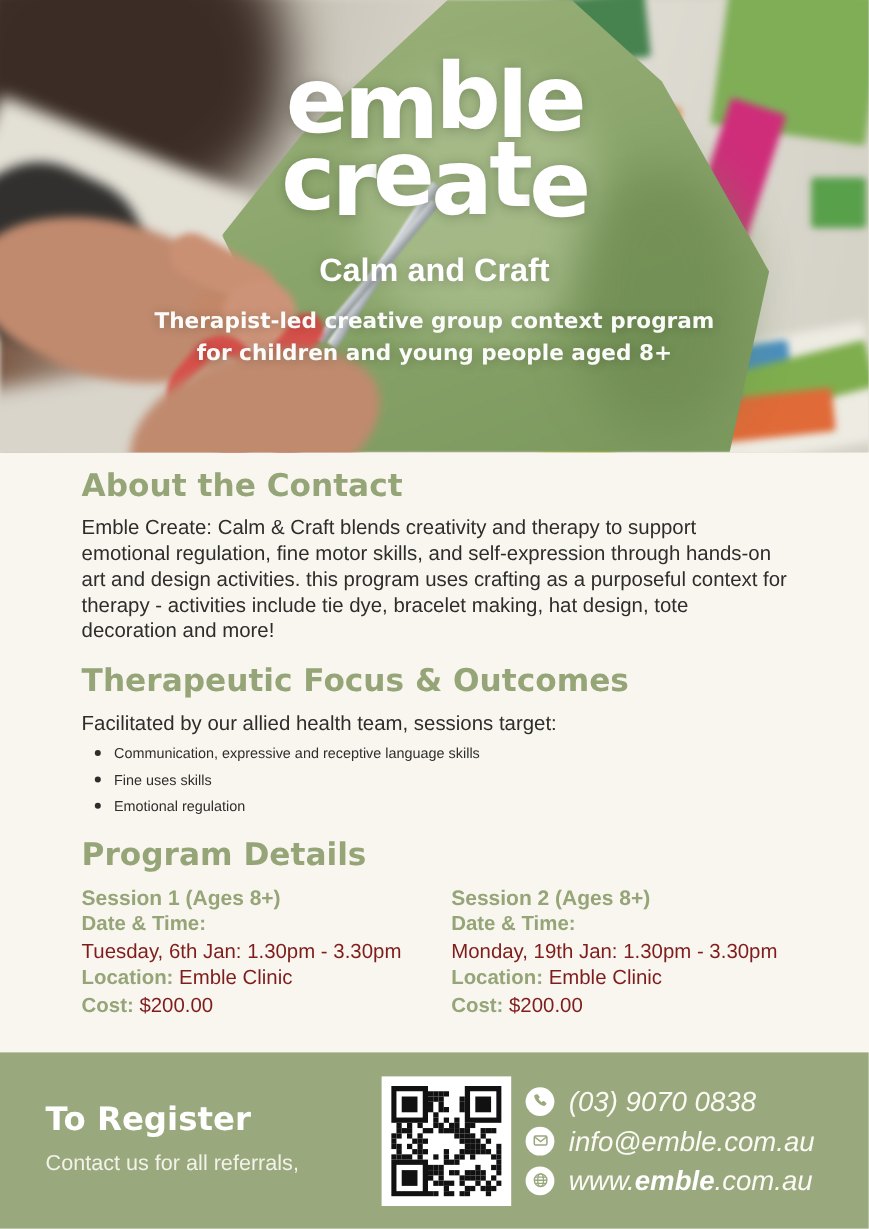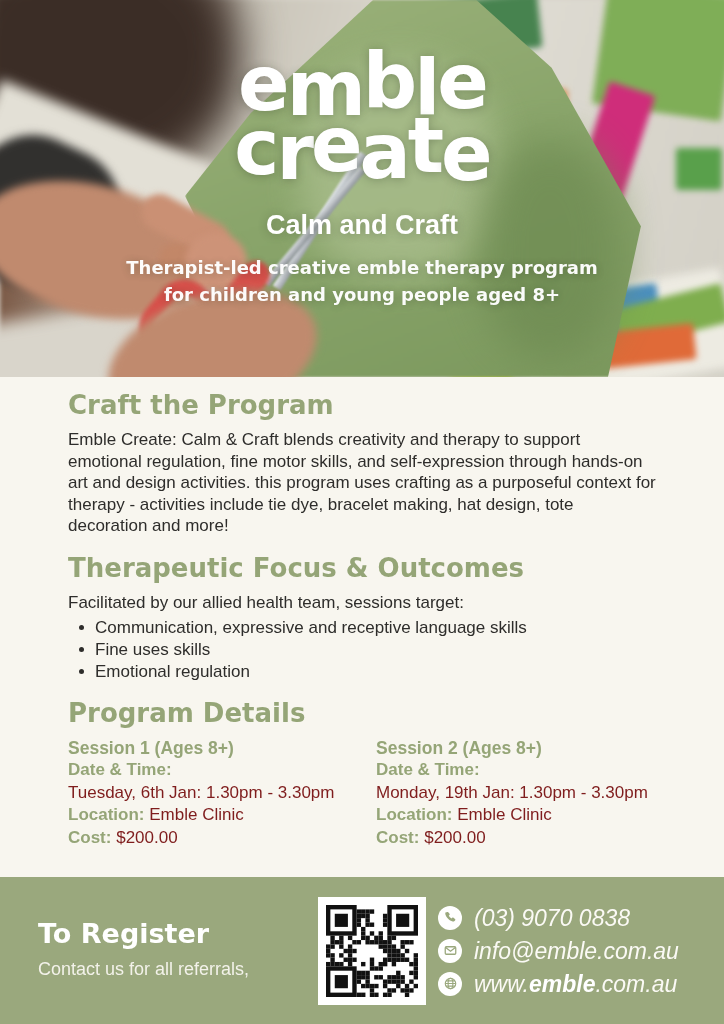--- a/index.html
+++ b/index.html
@@ -48,21 +48,21 @@
   .program-name{margin:30px 0 0;font-family:Liberation Sans, sans-serif;font-weight:bold;font-size:27px;line-height:30px;}
   .tagline{margin:14px 0 0;font-family:"DejaVu Sans",sans-serif;font-weight:bold;font-size:18px;line-height:27px;opacity:.97;}
   .tagline span{display:block;}
 
   
   main{box-sizing:border-box;height:500px;padding:13px 68px 0;background:#f8f6ef;}
   .section-heading{margin:0 0 9px;font-family:"DejaVu Sans",sans-serif;font-weight:bold;font-size:26px;line-height:30px;color:#95a577;}
   .body-text{margin:0 0 16px;font-size:17px;line-height:21.5px;color:#2e2d2b;}
   .intro{margin:0 0 3px;font-size:17px;line-height:22px;}
   ul.outcomes{margin:0 0 15px;padding:0;list-style:none;}
-  ul.outcomes li{position:relative;padding-left:27px;font-size:17px;line-height:22px;}
+  ul.outcomes li{position:relative;padding-left:27px;font-size:12px;line-height:22px;}
   ul.outcomes li::before{content:"";position:absolute;left:11px;top:8.5px;width:5px;height:5px;border-radius:50%;background:#2e2d2b;}
   .sessions{display:grid;grid-template-columns:308px 1fr;}
   .session p{margin:0;font-size:17px;line-height:22.5px;}
   .session .s-title,.session .lbl{font-family:Liberation Sans, sans-serif;font-weight:bold;color:#95a577;}
   .session .s-title{font-size:17.5px;}
   .session .lbl{display:inline;}
   .session .val{color:#7f1d1d;}
 
   
   footer{box-sizing:border-box;display:flex;align-items:center;justify-content:space-between;
@@ -122,29 +122,29 @@
       <div class="shape hand hand-lower"></div>
     </div>
 
     <div class="hero-text">
       <div class="logo">
         <span class="line bounce"><span style="display: inline-block; transform: translateY(0px);">e</span><span style="display: inline-block; transform: translateY(5px);">m</span><span style="display: inline-block; transform: translateY(-3px);">b</span><span style="display: inline-block; transform: translateY(4px);">l</span><span style="display: inline-block; transform: translateY(-2px);">e</span></span>
         <span class="line bounce"><span style="display: inline-block; transform: translateY(0px);">c</span><span style="display: inline-block; transform: translateY(5px);">r</span><span style="display: inline-block; transform: translateY(-3px);">e</span><span style="display: inline-block; transform: translateY(4px);">a</span><span style="display: inline-block; transform: translateY(-2px);">t</span><span style="display: inline-block; transform: translateY(6px);">e</span></span>
       </div>
       <h2 class="program-name">Calm and Craft</h2>
       <p class="tagline">
-        <span>Therapist-led creative emble therapy program</span>
+        <span>Therapist-led creative group context program</span>
         <span>for children and young people aged 8+</span>
       </p>
     </div>
   </header>
 
   <main>
     <section>
-      <h2 class="section-heading">Craft the Program</h2>
+      <h2 class="section-heading">About the Contact</h2>
       <p class="body-text">Emble Create: Calm &amp; Craft blends creativity and therapy to support emotional regulation, fine motor skills, and self-expression through hands-on art and design activities. this program uses crafting as a purposeful context for therapy - activities include tie dye, bracelet making, hat design, tote decoration and more!</p>
     </section>
 
     <section>
       <h2 class="section-heading">Therapeutic Focus &amp; Outcomes</h2>
       <p class="intro">Facilitated by our allied health team, sessions target:</p>
       <ul class="outcomes">
         <li>Communication, expressive and receptive language skills</li>
         <li>Fine uses skills</li>
         <li>Emotional regulation</li>

